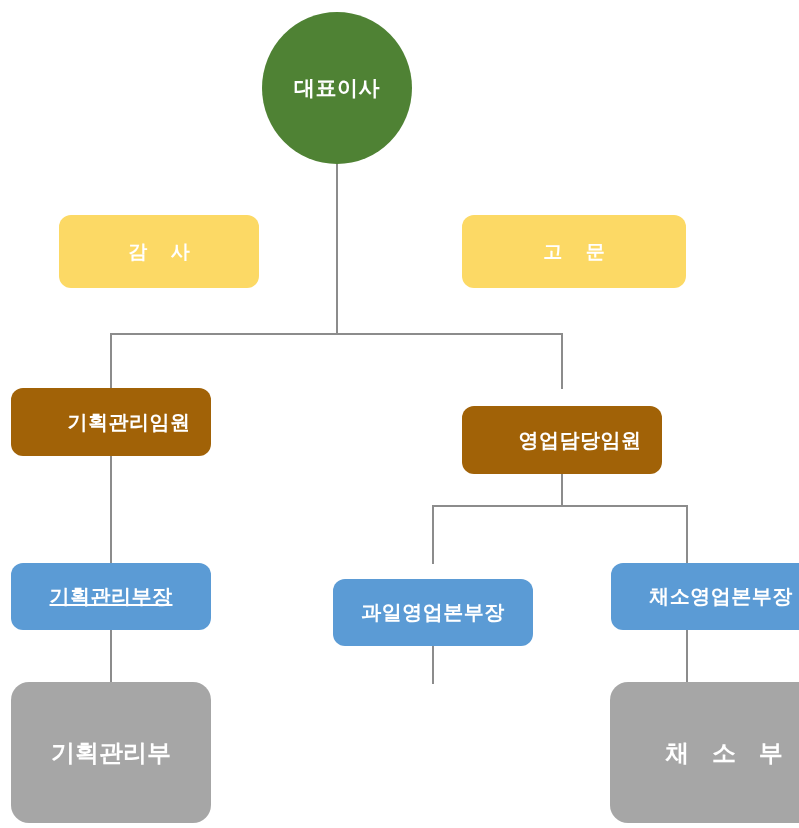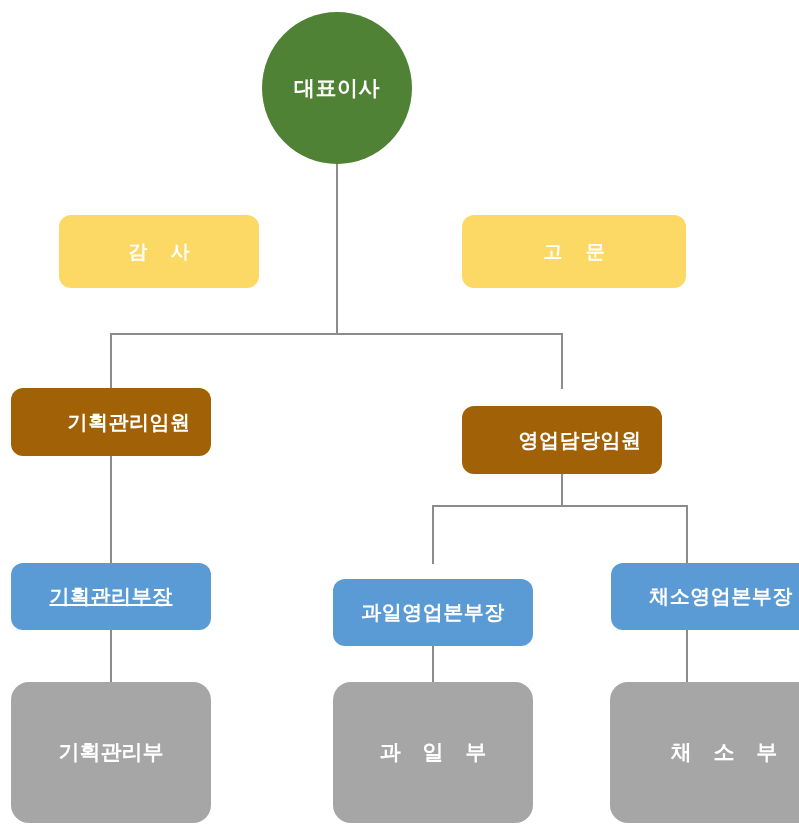--- a/index.html
+++ b/index.html
@@ -69,21 +69,21 @@
     border-radius: 12px;
     background: #5b9bd5;
     font-size: 20px;
     font-weight: 700;
     letter-spacing: 0.5px;
   }
 
   .node-dept {
     border-radius: 18px;
     background: #a6a6a6;
-    font-size: 21px;
+    font-size: 24px;
     font-weight: 700;
   }
   .node-dept.spaced {
     letter-spacing: 8px;
     text-indent: 8px;
   }
 </style>
 </head>
 <body>
 
@@ -122,17 +122,16 @@
   <div class="node node-exec" style="left:462px; top:388px; width:200px; height:68px;margin-top:18px;">영업담당임원</div>
 
   <div class="node node-manager" style="left:11px; top:563px; width:200px; height:67px;text-decoration:underline;">기획관리부장</div>
 
   <div class="node node-manager" style="left:333px; top:563px; width:200px; height:67px;margin-top:16px;">과일영업본부장</div>
 
   <div class="node node-manager" style="left:587px; top:563px; width:220px; height:67px;margin-left:24px;">채소영업본부장</div>
 
   <div class="node node-dept" style="left:11px; top:682px; width:200px; height:141px;">기획관리부</div>
 
-  <div class="node node-dept spaced" style="left:333px; top:682px; width:200px; height:141px;">과 일 부</div>
 
   <div class="node node-dept spaced" style="left:610px; top:682px; width:228px; height:141px;">채 소 부</div>
 
 </div>
 
 </body></html>

